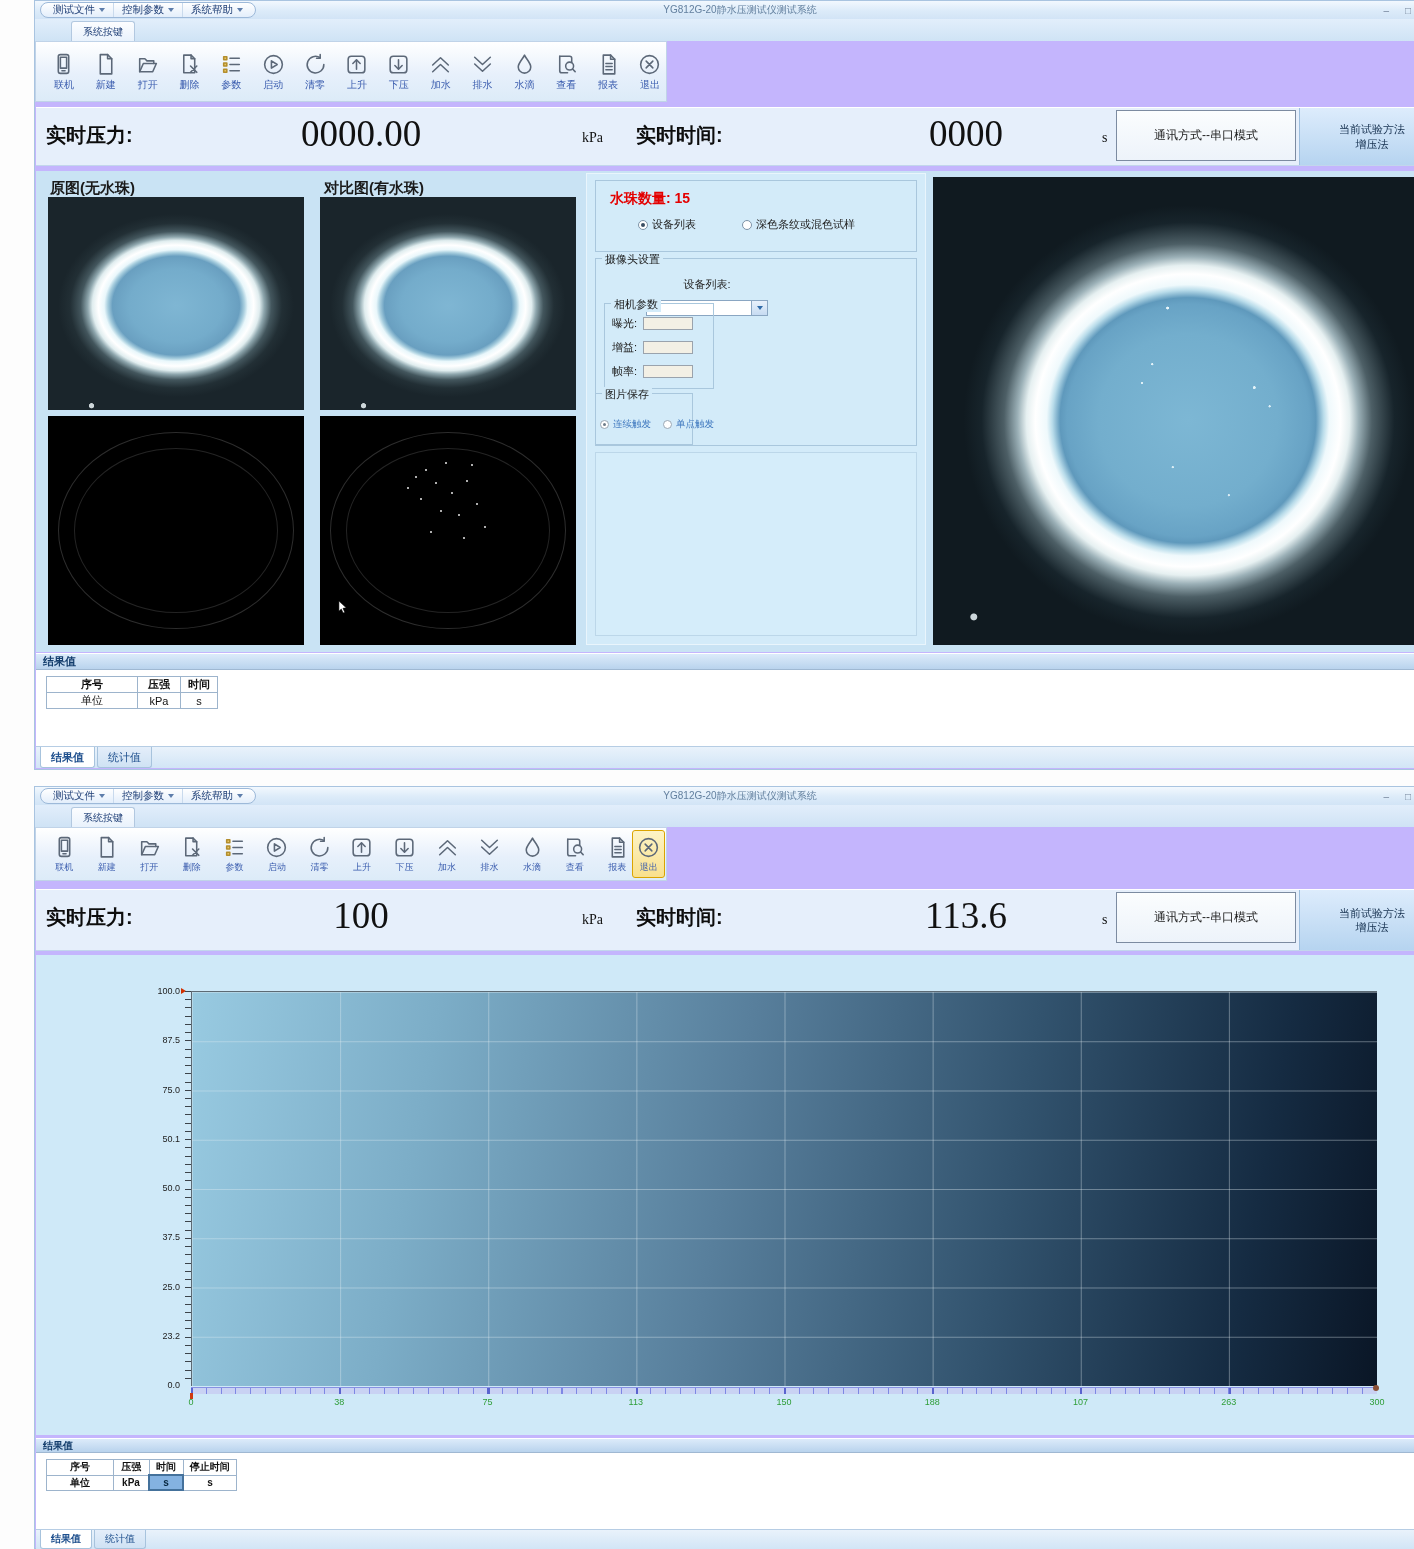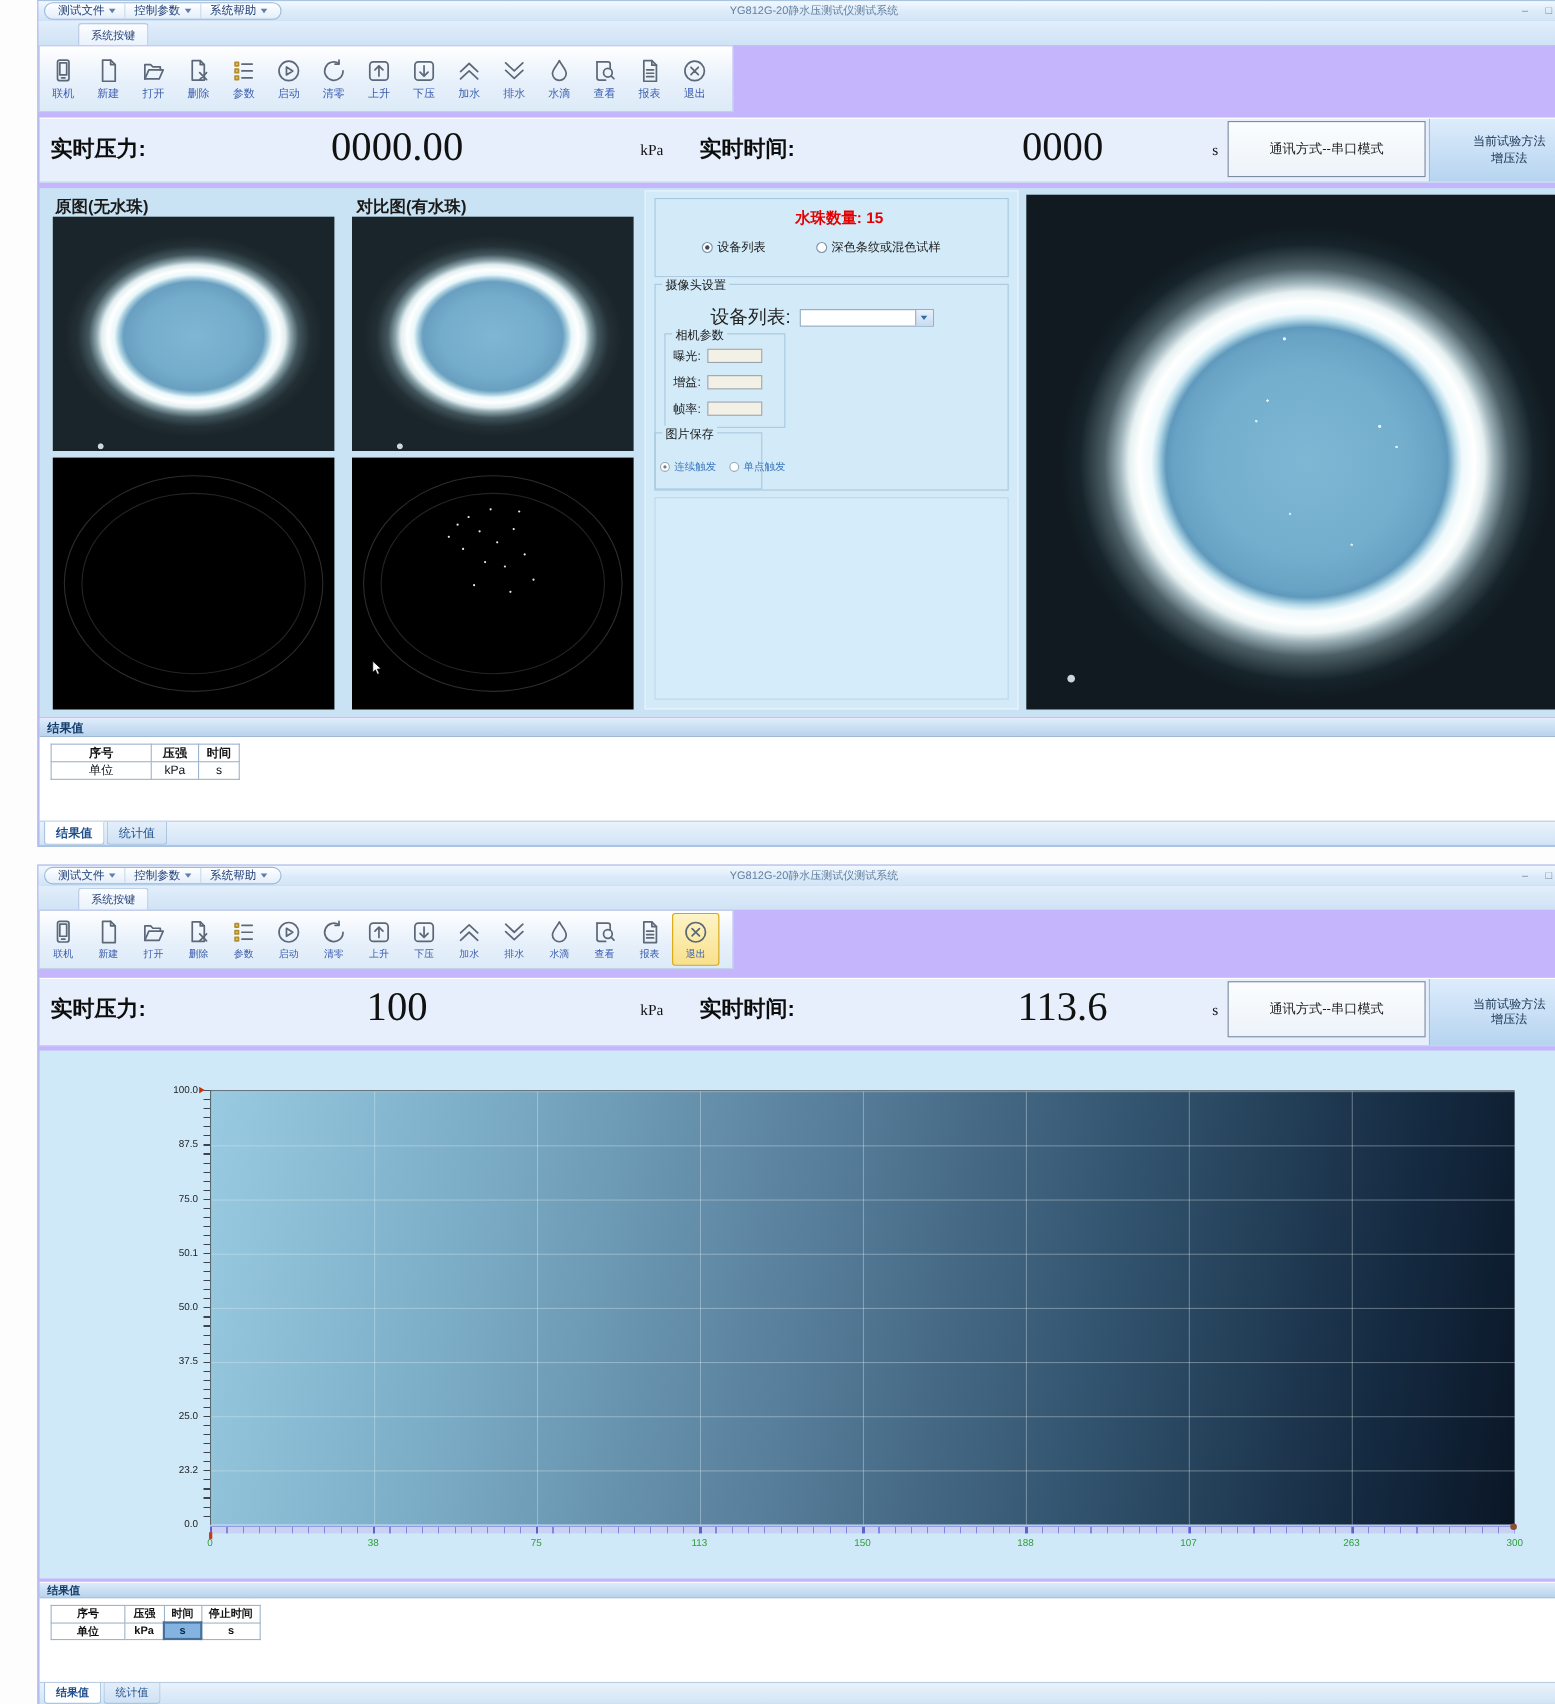--- a/index.html
+++ b/index.html
@@ -24,21 +24,21 @@
   .win-controls span{cursor:default;}
 
   
   .ribbonrow{position:absolute;left:0;right:0;top:18px;height:22px;background:linear-gradient(#e2eefb,#cfe3f5);}
   .ribbon-tab{position:absolute;left:36px;bottom:0;padding:3px 11px 2px;font-size:10px;color:#1e3e76;
     background:linear-gradient(#fcfdff,#e9f2fc);border:1px solid #b2c8e0;border-bottom:none;border-radius:3px 3px 0 0;}
   .toolbar{position:absolute;left:0;top:40px;width:632px;height:61px;box-sizing:border-box;
     background:linear-gradient(#ffffff,#e7f0fb 55%,#dcebf8);border:1px solid #c0d3e8;
     display:flex;align-items:center;padding:0 1px;}
   .w2 .toolbar{height:54px;}
-  .tbtn{width:41px;display:flex;flex-direction:column;align-items:center;gap:1px;cursor:default;}
+  .tbtn{width:41px;display:flex;flex-direction:column;align-items:center;gap:1px;cursor:default;padding-left:12px;}
   .tbtn svg{width:25px;height:25px;stroke:#5c6878;fill:none;stroke-width:1.5;stroke-linecap:round;stroke-linejoin:round;}
   .tlabel{font-size:10px;color:#3a5cae;white-space:nowrap;}
   .w2 .tlabel{font-size:9px;}
   .exit-hl{background:linear-gradient(#fdf4c6,#f9e08c);border:1px solid #dba400;border-radius:3px;padding:4px 0 3px;}
 
   
   .statusrow{position:absolute;left:1px;right:1px;top:106px;height:57px;background:#e6effb;
     border-top:1px solid #ffffff;border-bottom:1px solid #c2d6ec;}
   .w2 .statusrow{top:102px;height:60px;}
   .slabel{position:absolute;top:14px;font-size:20px;font-weight:700;color:#0d0d0d;}
@@ -83,30 +83,30 @@
       radial-gradient(circle 2px at 66% 49%,rgba(240,250,253,.85) 0 45%,transparent 70%),
       radial-gradient(circle 2px at 47% 62%,rgba(240,250,253,.8) 0 45%,transparent 70%),
       radial-gradient(circle 2px at 58% 68%,rgba(240,250,253,.8) 0 45%,transparent 70%),
       radial-gradient(circle 6px at 8% 94%,#ccd6da 0 50%,transparent 65%),
       radial-gradient(ellipse 44% 46% at 50% 52%,
         #7db7d4 0%,#73aecd 40%,#68a3c5 54%,#5f99bc 57%,#b9dcea 60.5%,#eff9fc 63%,#ffffff 68%,
         #e6f0f1 72%,#9bb0b7 76%,#4d5f66 82%,#17242b 92%,#101a20 100%);}
 
   
   .settings{position:absolute;left:550px;top:2px;width:340px;height:472px;background:#d3ebf9;border:1px solid #e9f5fc;box-sizing:border-box;}
-  .gbox{position:absolute;border:1px solid #a9c7dd;box-sizing:border-box;text-align:center;}
+  .gbox{position:absolute;border:1px solid #a9c7dd;box-sizing:border-box;}
   .glegend{position:absolute;top:-7px;left:6px;background:#d3ebf9;padding:0 3px;font-size:11px;color:#1a1a1a;}
   .dropbox{left:8px;top:6px;right:8px;height:72px;}
   .drop-line{margin:9px 0 0 14px;font-size:14px;font-weight:700;color:#e40000;}
   .radio-row{margin:9px 0 0 42px;display:flex;gap:46px;font-size:11px;color:#222;}
   .radio-item{display:flex;align-items:center;gap:4px;cursor:default;}
   .radio{width:10px;height:10px;border-radius:50%;border:1px solid #7d93a8;background:#fff;position:relative;box-sizing:border-box;}
   .radio.on::after{content:"";position:absolute;left:2px;top:2px;width:4px;height:4px;border-radius:50%;background:#3b4e62;}
   .camgroup{left:8px;top:84px;right:8px;height:188px;}
-  .device-row{position:absolute;left:50px;top:18px;display:flex;align-items:center;gap:8px;font-size:17px;color:#222;}
+  .device-row{position:absolute;left:50px;top:18px;display:flex;align-items:center;gap:8px;font-size:11px;color:#222;flex-direction:column;}
   .combo{width:122px;height:16px;background:#fff;border:1px solid #8aa6c2;position:relative;box-sizing:border-box;}
   .combo-btn{position:absolute;right:0;top:0;bottom:0;width:15px;background:linear-gradient(#e8f1fb,#c6dbf2);
     border-left:1px solid #8aa6c2;display:flex;align-items:center;justify-content:center;cursor:default;}
   .combo-btn::after{content:"";width:0;height:0;border-left:3px solid transparent;border-right:3px solid transparent;border-top:4px solid #2f6aa8;}
   .paramgroup{left:8px;top:44px;width:110px;height:86px;}
   .prow{position:absolute;left:7px;display:flex;align-items:center;gap:6px;font-size:11px;color:#222;}
   .prow .field{width:50px;height:13px;background:#f3f0e5;border:1px solid #9aa3ad;box-sizing:border-box;}
   .savegroup{left:-1px;top:134px;width:98px;height:52px;}
   .trig-row{position:absolute;left:4px;top:24px;display:flex;gap:12px;font-size:9.5px;color:#3f78bf;white-space:nowrap;}
   .trig-row .radio{width:9px;height:9px;border-color:#9aa8b5;}

